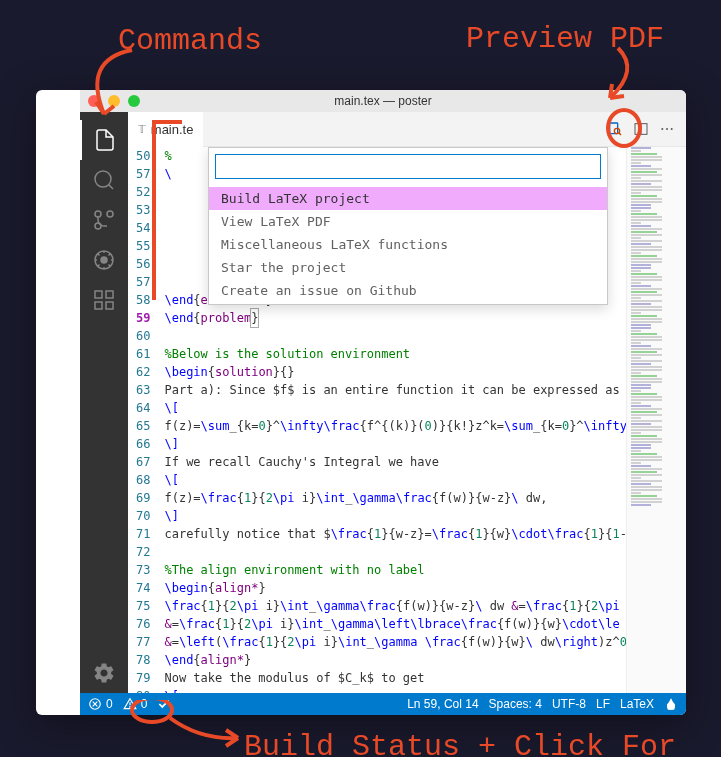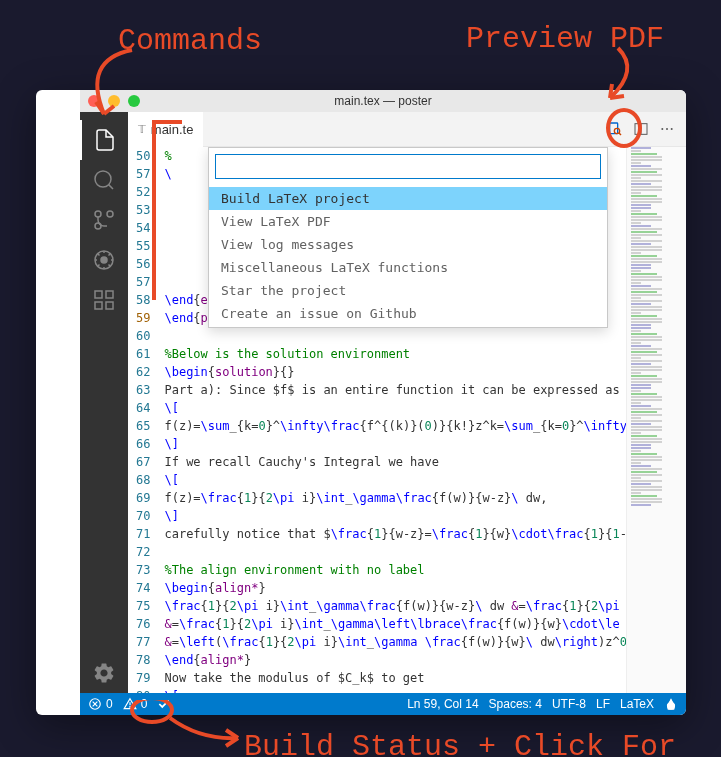--- a/index.html
+++ b/index.html
@@ -134,21 +134,21 @@
     .gutter {
       background: #fff;
       color: #237893;
       text-align: right;
       padding: 0 14px 0 8px;
       user-select: none;
       line-height: 18px;
       font-size: 12px;
     }
     .gutter .ln { height: 18px; }
-    .gutter .ln.current { color: #a16207; font-weight: 400; }
+    .gutter .ln.current { color: #a21caf; font-weight: 700; }
     .code {
       flex: 1;
       line-height: 18px;
       white-space: pre;
       overflow: hidden;
       color: #333;
     }
     .code-line { height: 18px; }
     .tok-comment { color: #008000; }
     .tok-cmd { color: #0000ff; }
@@ -191,21 +191,21 @@
       outline: none;
     }
     .palette-list { padding: 2px 0; }
     .palette-item {
       padding: 4px 12px;
       font-size: 13px;
       color: #616161;
       cursor: pointer;
     }
     .palette-item.selected {
-      background: #7dd3fc;
+      background: #f0abfc;
       color: #333;
     }
     .statusbar {
       height: 22px;
       background: #007acc;
       color: #fff;
       display: flex;
       align-items: center;
       font-size: 12px;
       padding: 0 8px;
@@ -506,21 +506,20 @@
               <div class="minimap-line "></div>
               <div class="minimap-line blue"></div>
             </div>
         </div>
 
         <div class="command-palette">
           <input class="palette-input" placeholder="" style="">
           <div class="palette-list" id="palette-list">
               <div class="palette-item selected">Build LaTeX project</div>
               <div class="palette-item">View LaTeX PDF</div>
-              <div class="palette-item">View log messages</div>
               <div class="palette-item">Miscellaneous LaTeX functions</div>
               <div class="palette-item">Star the project</div>
               <div class="palette-item">Create an issue on Github</div>
             </div>
         </div>
       </div>
     </div>
   </div>
 
   <div class="statusbar">

